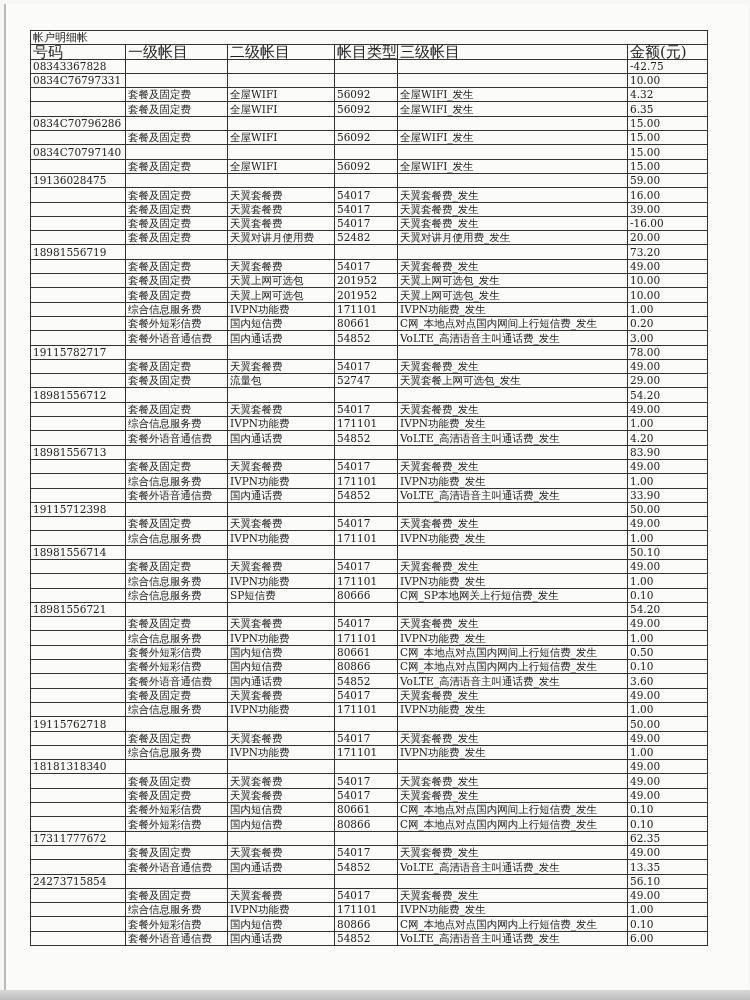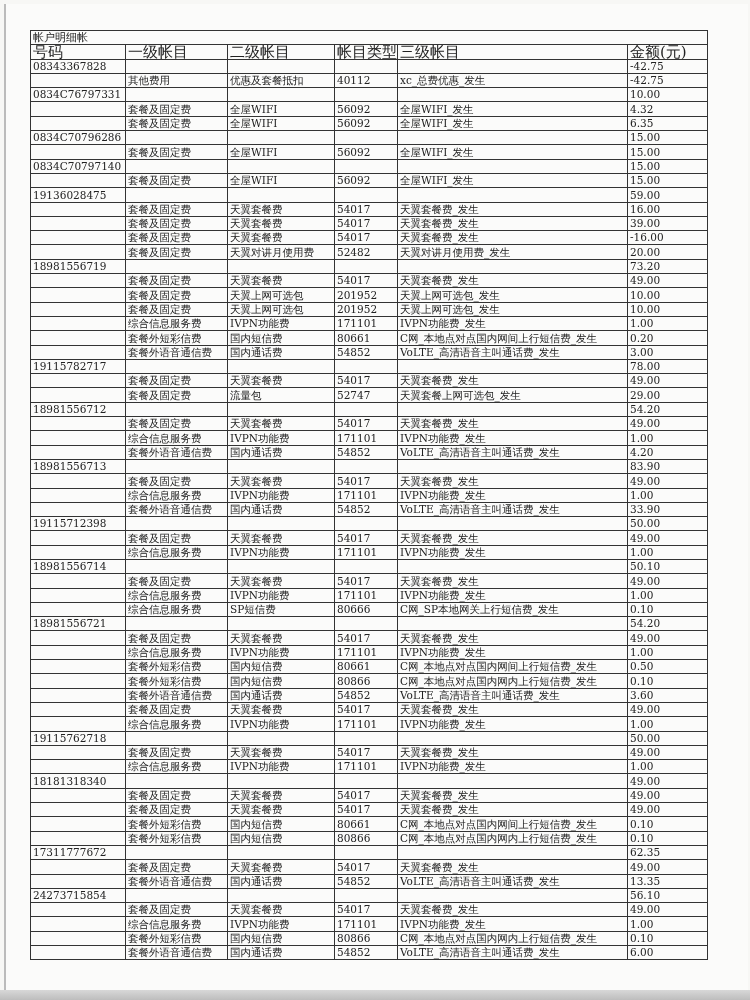--- a/index.html
+++ b/index.html
@@ -73,28 +73,20 @@
     </tr>
   <tr>
         <td>08343367828</td>
         <td></td>
         <td></td>
         <td></td>
         <td></td>
         <td>-42.75</td>
       </tr>
       <tr>
-        <td></td>
-        <td>其他费用</td>
-        <td>优惠及套餐抵扣</td>
-        <td>40112</td>
-        <td>xc_总费优惠_发生</td>
-        <td>-42.75</td>
-      </tr>
-      <tr>
         <td>0834C76797331</td>
         <td></td>
         <td></td>
         <td></td>
         <td></td>
         <td>10.00</td>
       </tr>
       <tr>
         <td></td>
         <td>套餐及固定费</td>

